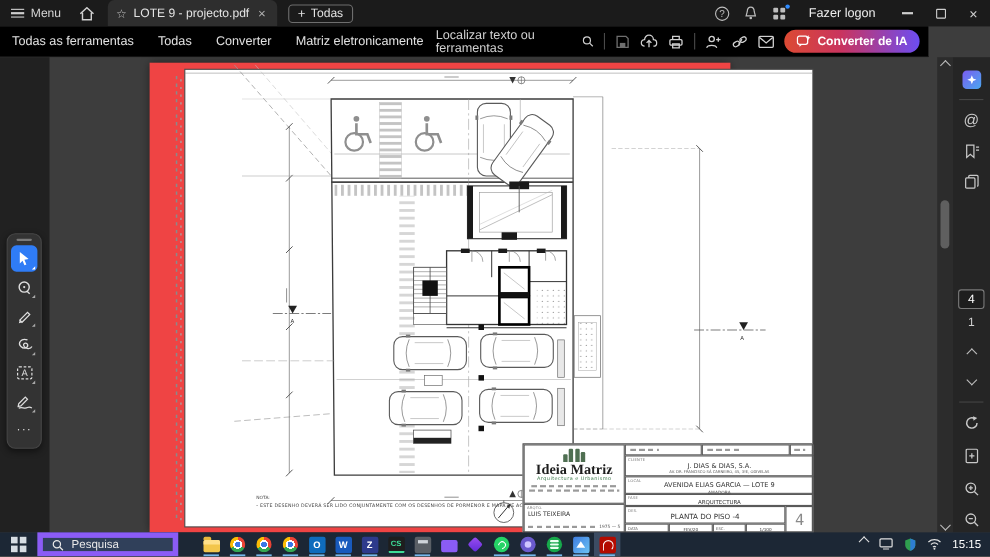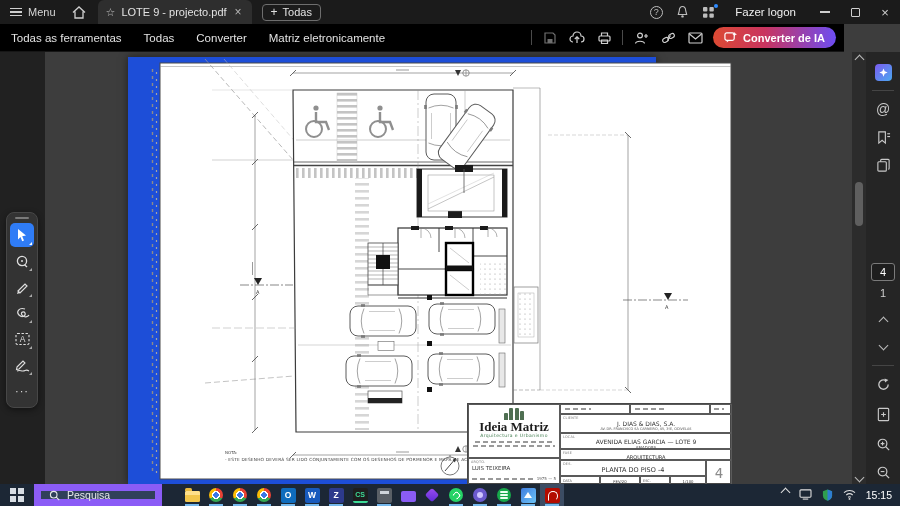--- a/index.html
+++ b/index.html
@@ -37,21 +37,21 @@
 
 .canvas{position:absolute;left:0;top:52px;width:900px;height:432px;background:#3d3d3d}
 .leftrail{position:absolute;left:0;top:0;width:45px;height:432px;background:#212121}
 .toolpanel{position:absolute;left:6px;top:160px;width:32px;height:196px;background:#333;border:1px solid #474747;border-radius:8px;box-shadow:0 2px 6px rgba(0,0,0,.45)}
 .handle{position:absolute;left:8px;top:4px;width:14px;height:2px;border-radius:1px;background:#7a7a7a}
 .tool{position:absolute;left:3px;width:24px;height:24px;border-radius:5px;display:flex;align-items:center;justify-content:center;cursor:pointer}
 .tool.sel{background:#2f7cf6}
 .tool .corner{position:absolute;right:2px;bottom:2px;width:0;height:0;border-left:3px solid transparent;border-bottom:3px solid #a9a9a9}
 .tool.sel .corner{border-bottom-color:#fff}
 
-.page{position:absolute;left:128px;top:5px;width:528px;height:427px;background:#1d4ed8;box-shadow:0 0 8px rgba(0,0,0,.5)}
+.page{position:absolute;left:136px;top:5px;width:528px;height:427px;background:#ef4444;box-shadow:0 0 8px rgba(0,0,0,.5)}
 .plan{position:absolute;left:0;top:0;width:606px;height:427px}
 
 .tblock{position:absolute;left:339px;top:346px;width:264px;height:81px;border:1px solid #474747;background:#fff;font-family:"DejaVu Sans",sans-serif;color:#333}
 .tb-cell{position:absolute;border:0.5px solid #5a5a5a}
 .ptext{background:repeating-linear-gradient(90deg,#9a9a9a 0 5px,transparent 5px 8px);height:2px}
 .logo-bars{display:flex;align-items:flex-end;gap:1.5px;justify-content:center}
 .logo-bars i{display:block;width:4px;background:#4f6f52;border-radius:1px 1px 0 0}
 .im-name{font-family:"Liberation Serif",serif;font-weight:bold;font-size:13px;color:#1d1d1d;text-align:center;line-height:1}
 .im-sub{font-size:4.5px;color:#3f7d4e;text-align:center;letter-spacing:.4px}
 .lbl{position:absolute;left:2px;top:1px;font-size:3.4px;color:#777;letter-spacing:.2px}
@@ -66,21 +66,21 @@
 .rightrail{position:absolute;left:866px;top:0;width:34px;height:432px;background:#252525;display:flex;flex-direction:column;align-items:center}
 .rail-ic{width:24px;height:24px;display:flex;align-items:center;justify-content:center;cursor:pointer;color:#c9c9c9}
 .pagebox{width:24px;height:18px;border:1px solid #7a7a7a;border-radius:3px;color:#fff;font-size:11px;display:flex;align-items:center;justify-content:center;background:#1e1e1e}
 .totaltxt{color:#cfcfcf;font-size:11px;margin-top:6px}
 .railhr{width:22px;height:1px;background:#454545;margin:6px 0}
 
 .taskbar{position:absolute;left:0;top:484px;width:900px;height:22px;background:#1c2735;display:flex;align-items:center;color:#fff}
 .startbtn{width:34px;height:22px;display:flex;align-items:center;justify-content:center;cursor:pointer}
 .winlogo{display:grid;grid-template-columns:6px 6px;grid-template-rows:6px 6px;gap:1.2px}
 .winlogo i{background:#d7dde3}
-.tb-search{display:flex;align-items:center;gap:7px;width:128px;height:22px;background:#30405a;border:7px solid #8b5cf6;padding:0 8px;font-size:10.5px;color:#e8e8e8;cursor:text}
+.tb-search{display:flex;align-items:center;gap:7px;width:128px;height:22px;background:#30405a;border:5px solid #8b5cf6;padding:0 8px;font-size:10.5px;color:#e8e8e8;cursor:text}
 .apps{display:flex;align-items:center;margin-left:18px}
 .app{position:relative;width:24px;height:22px;display:flex;align-items:center;justify-content:center;cursor:pointer}
 .app.active{background:#3c4c63}
 .run{position:absolute;left:5px;bottom:0;width:14px;height:2px;background:#76b9ed}
 .ic{width:15px;height:15px;display:flex;align-items:center;justify-content:center;font-size:8.5px;font-weight:bold;border-radius:2px;color:#fff}
 .ic-folder{width:15px;height:11px;background:#f3c64b;border-radius:1.5px;position:relative;margin-top:2px}
 .ic-folder::before{content:"";position:absolute;left:0;top:-2.5px;width:7px;height:3px;background:#e8b93e;border-radius:1.5px 1.5px 0 0}
 .ic-folder::after{content:"";position:absolute;left:0;top:0;width:15px;height:4px;background:#ffe08a;border-radius:1.5px 1.5px 0 0}
 .ic-chrome{width:14px;height:14px;border-radius:50%;background:
  radial-gradient(circle at 50% 50%, #3b78e7 0 2.6px, #fff 2.6px 4px, transparent 4px),
@@ -163,20 +163,27 @@
       <div class="winbtn closex">×</div>
     </div>
   </div>
 
   <div class="toolbar">
     <div class="tool-item">Todas as ferramentas</div>
     <div class="tool-item">Todas</div>
     <div class="tool-item">Converter</div>
     <div class="tool-item">Matriz eletronicamente</div>
     <div class="tool-right">
+      <div class="searchbox">
+        <span>Localizar texto ou ferramentas</span>
+        <svg width="13" height="13" viewBox="0 0 14 14">
+            <circle cx="6" cy="6" r="4.2" fill="none" stroke="#d0d0d0" stroke-width="1.4"></circle>
+            <line x1="9.2" y1="9.2" x2="13" y2="13" stroke="#d0d0d0" stroke-width="1.4"></line>
+          </svg>
+      </div>
       <div class="vsep"></div>
       <div class="ticon">
         <svg width="14" height="14" viewBox="0 0 14 14">
             <path d="M2,2 H10 L12,4 V12 H2 Z" fill="none" stroke="#6f6f6f" stroke-width="1.2"></path>
             <rect x="4.5" y="8" width="5" height="4" fill="#6f6f6f"></rect>
           </svg>
       </div>
       <div class="ticon">
         <svg width="16" height="14" viewBox="0 0 16 14">
             <path d="M4,11 A3,3 0 0 1 4,5 A4,4 0 0 1 12,5 A3,3 0 0 1 12,11" fill="none" stroke="#cfcfcf" stroke-width="1.2"></path>

